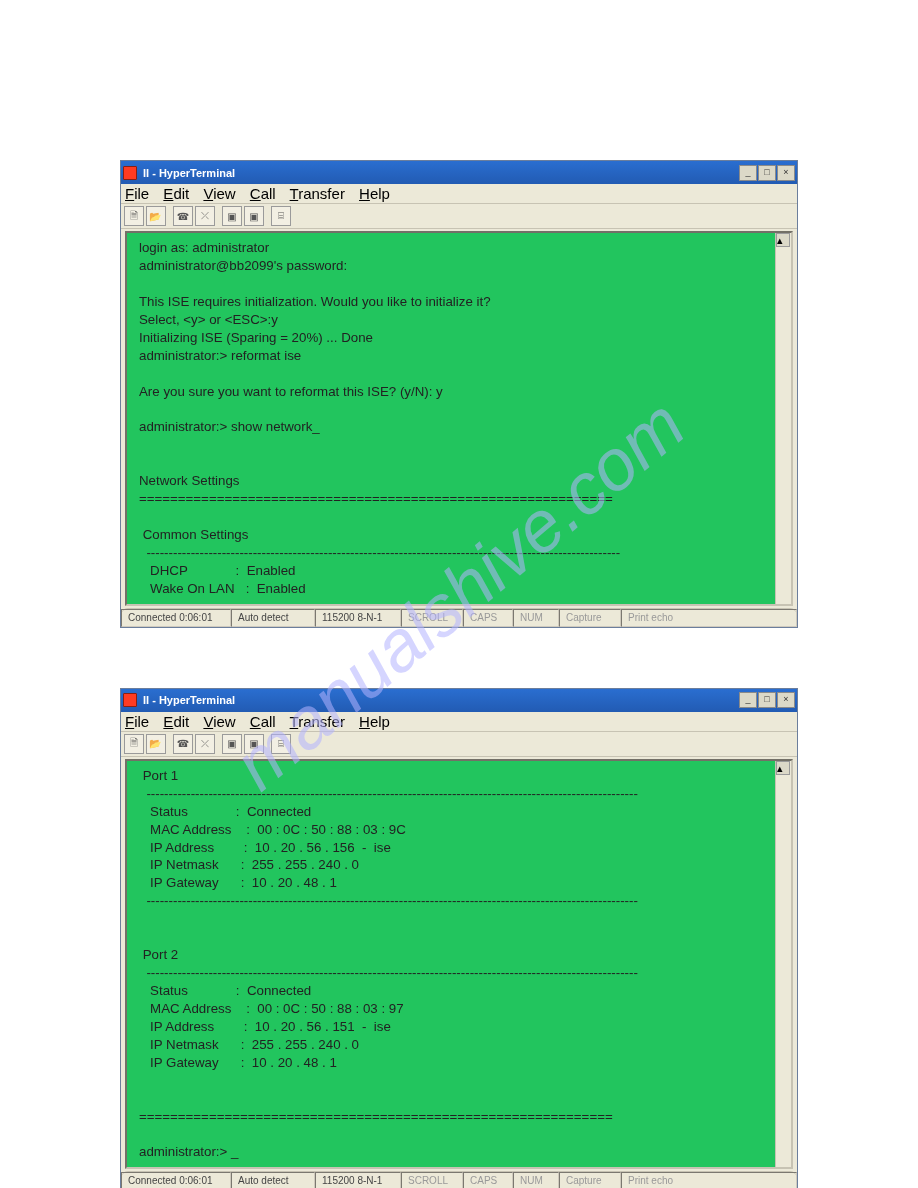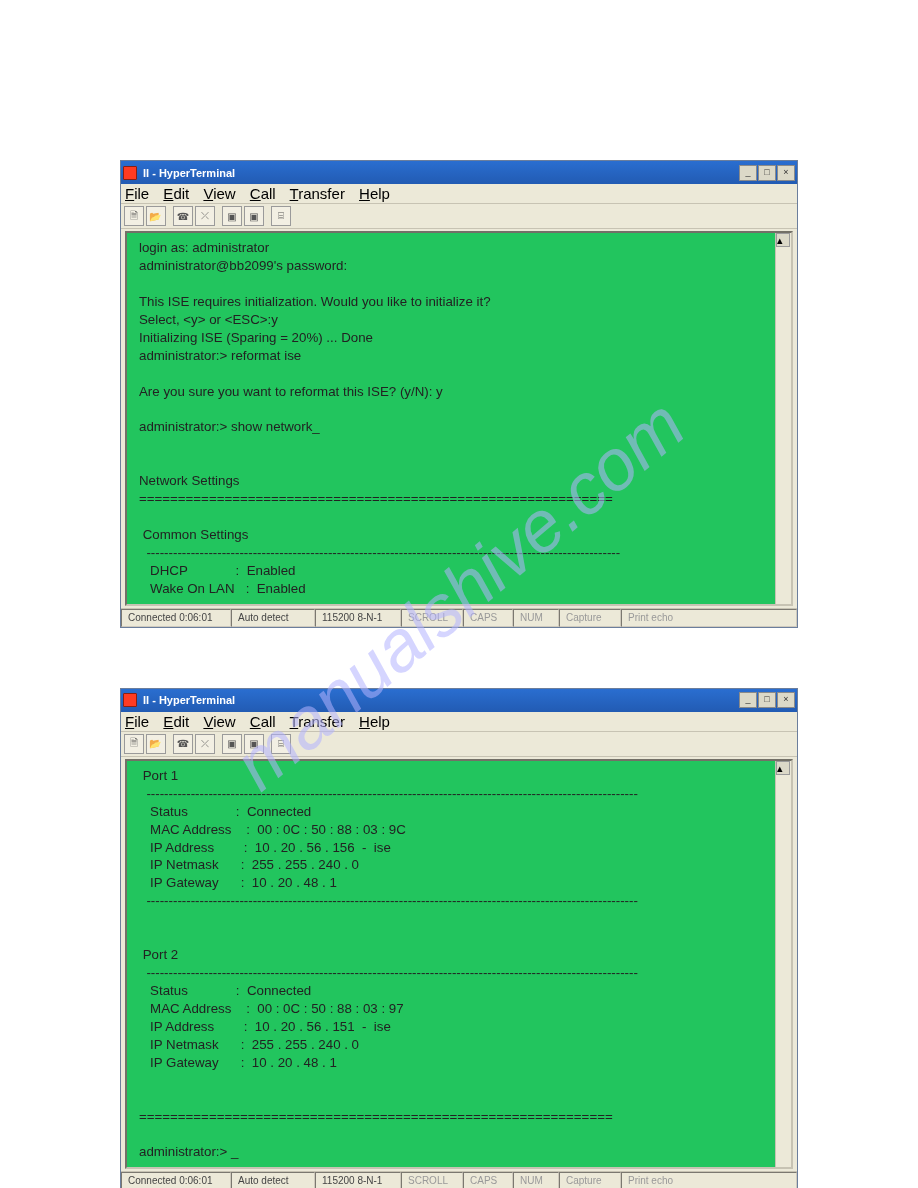--- a/index.html
+++ b/index.html
@@ -144,20 +144,21 @@
     padding: 6px 24px 6px 12px;
     color: #222;
     overflow: hidden;
   }
   .statusbar {
     background: #ece9d8;
     border-top: 1px solid #c7c3b3;
     display: flex;
     font-size: 10px;
     color: #444;
+    border-radius: 7px;
   }
   .status-cell {
     border: 1px inset #cfcabd;
     padding: 1px 6px;
     margin-right: 0;
     height: 14px;
     line-height: 14px;
   }
 </style>
 </head>

